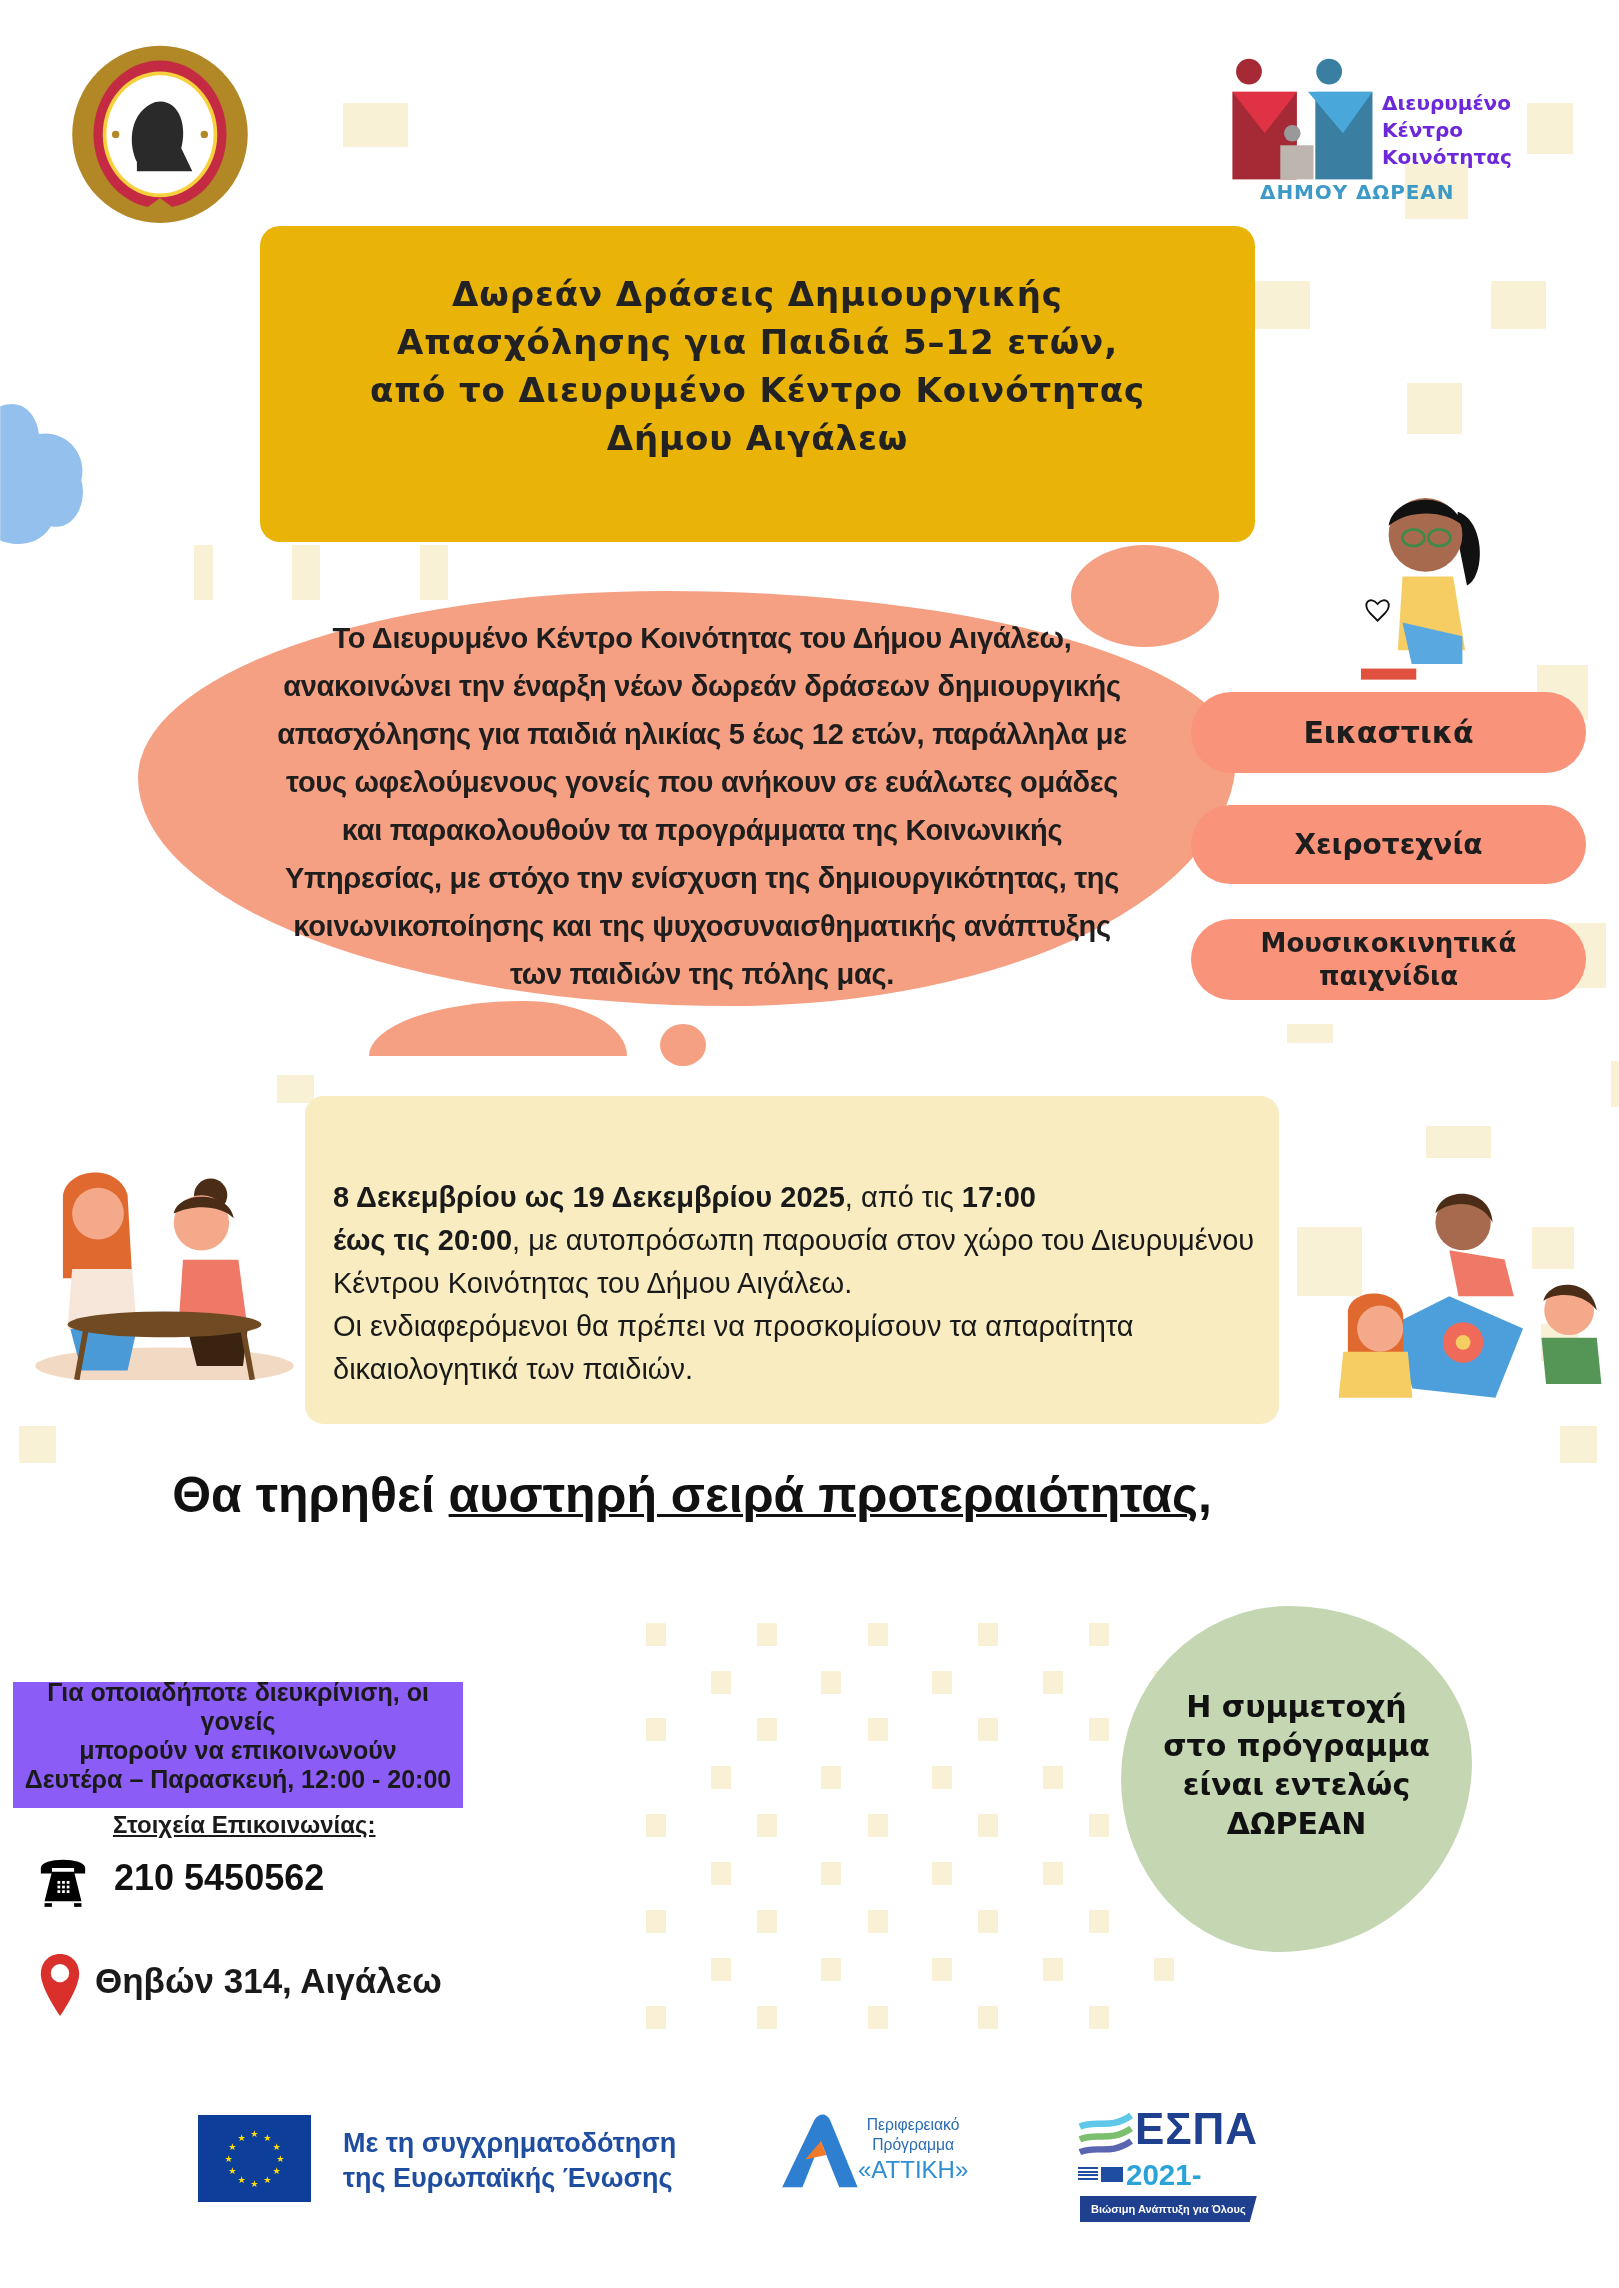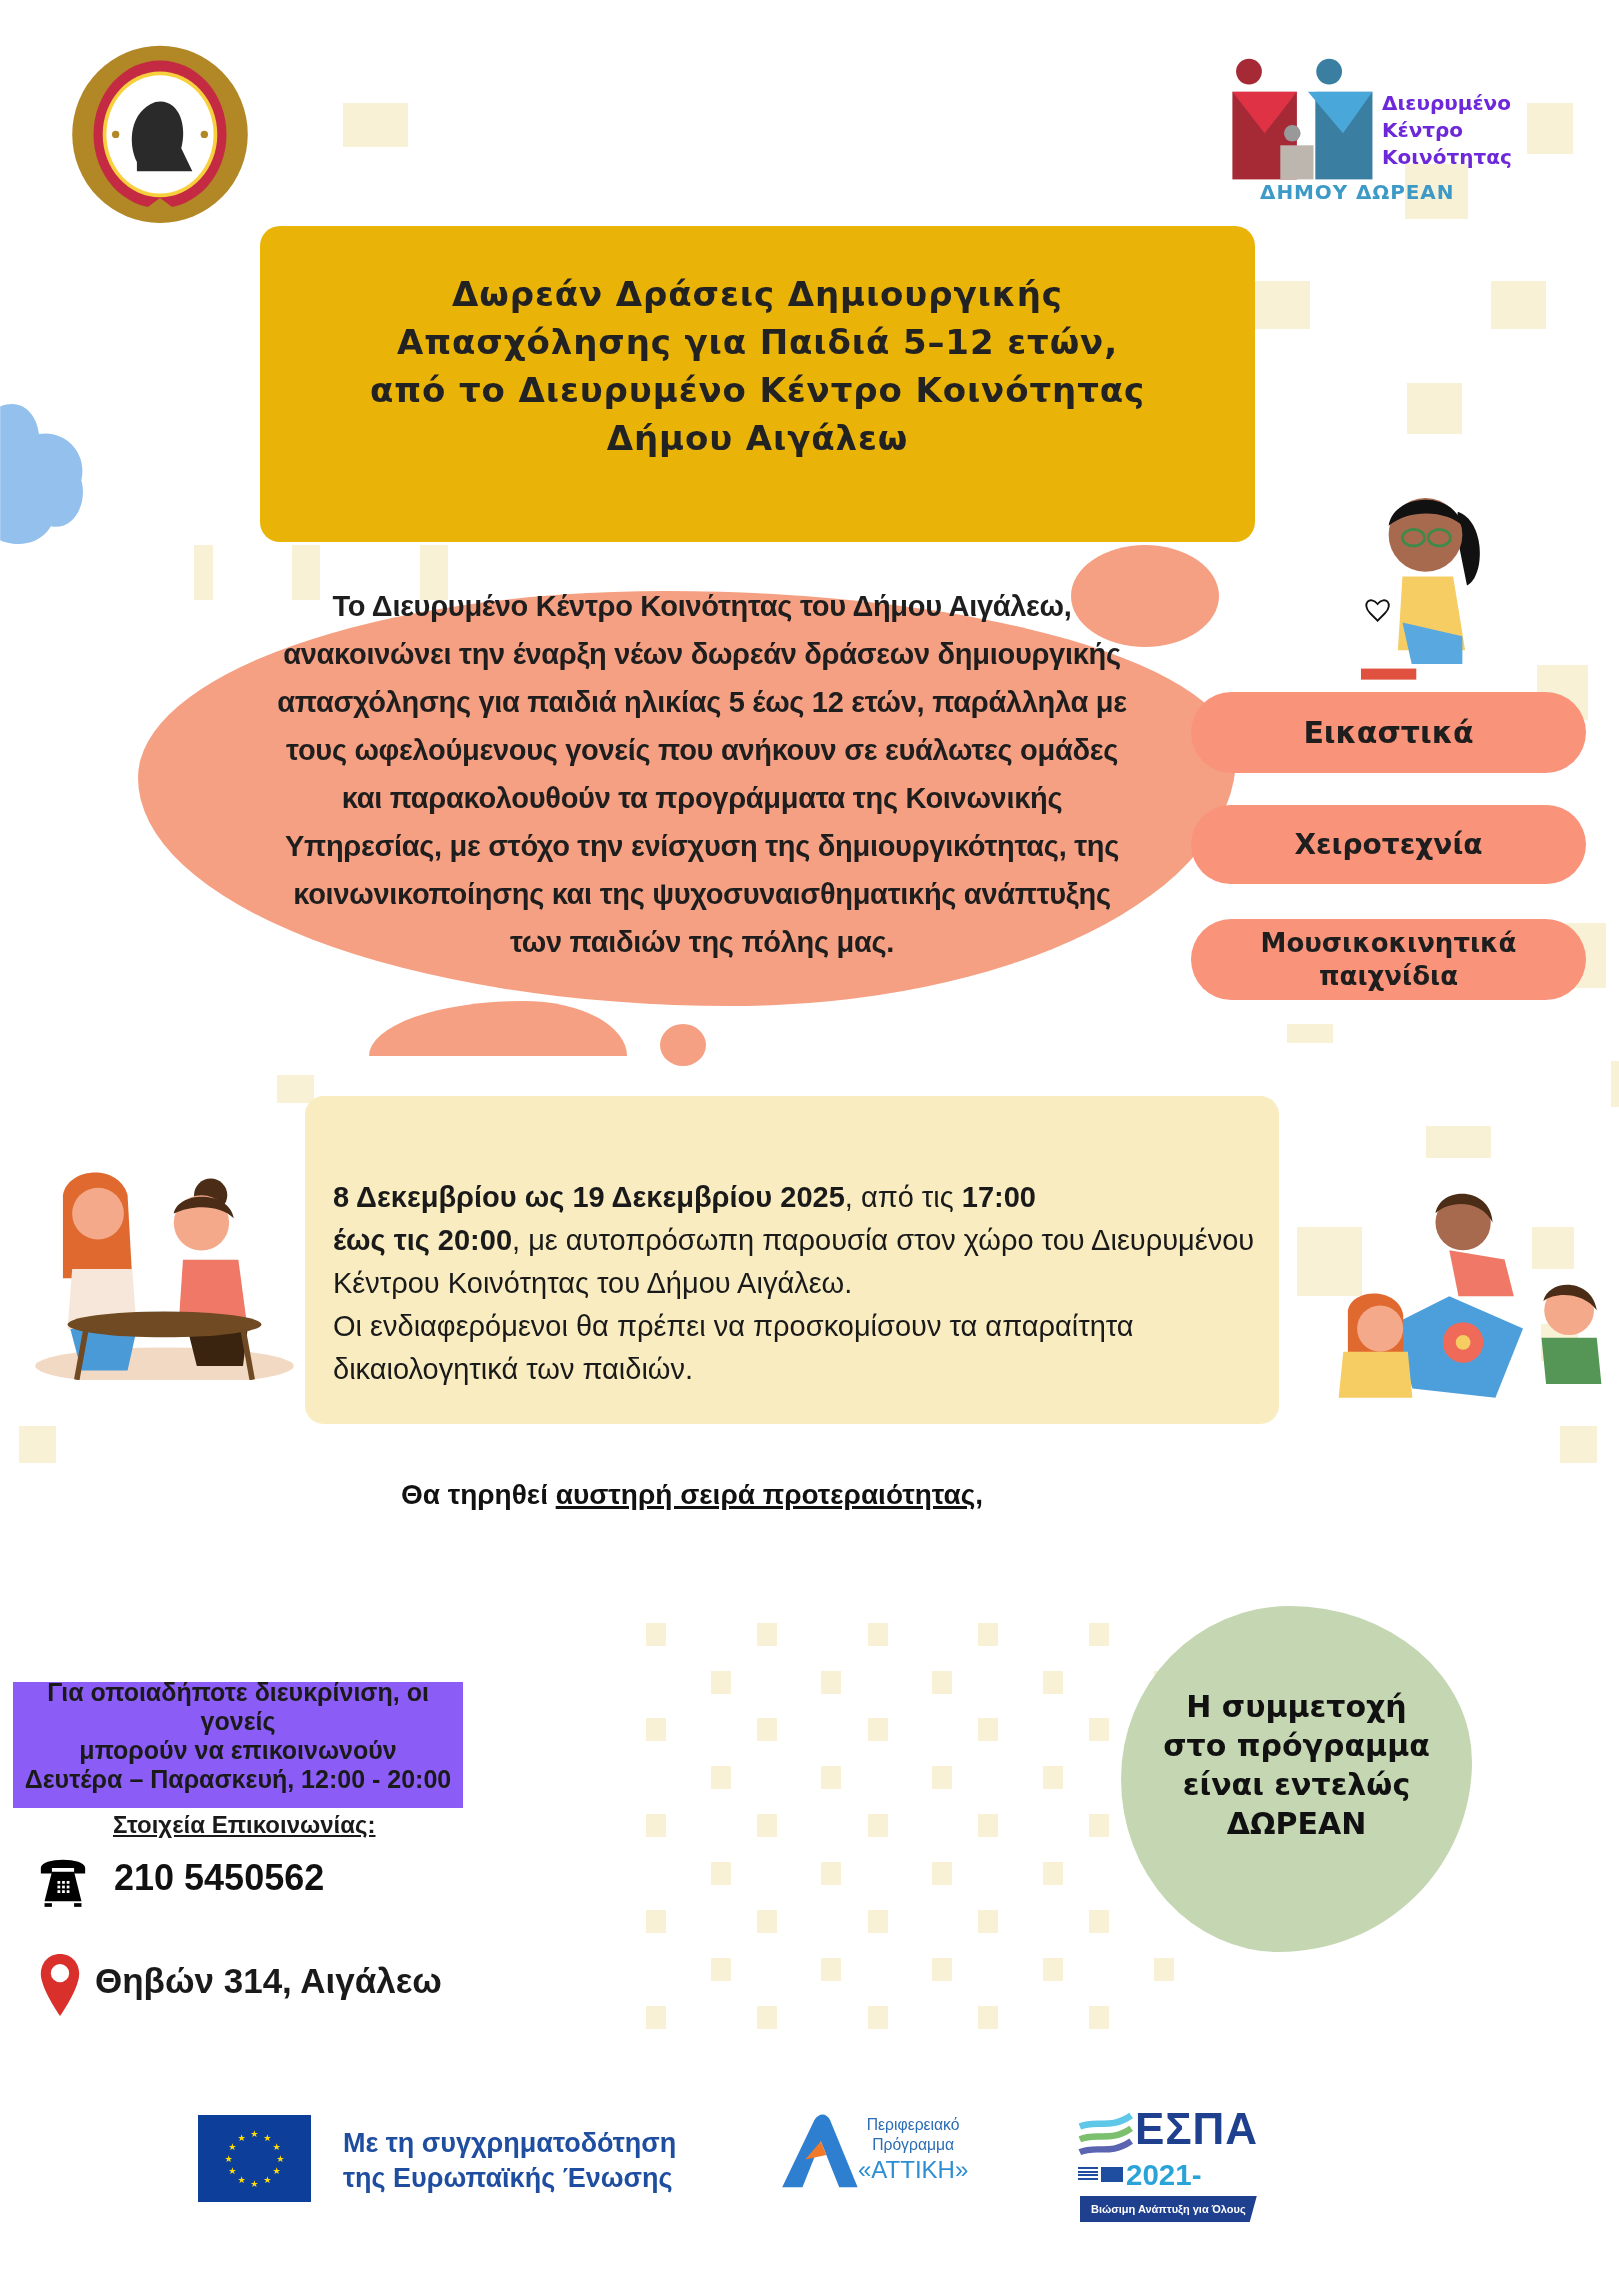--- a/index.html
+++ b/index.html
@@ -29,21 +29,21 @@
   }
   
   .blob-main {
     left: 138px; top: 591px; width: 1098px; height: 415px;
     background: #f5a082; border-radius: 48% 52% 46% 54% / 45% 40% 60% 55%;
   }
   .blob-top { left: 1071px; top: 545px; width: 148px; height: 102px; background: #f5a082; border-radius: 50%; }
   .blob-drop { left: 369px; top: 1001px; width: 258px; height: 55px; background: #f5a082; border-radius: 60% 40% 0 0 / 100% 100% 0 0; }
   .blob-drop2 { left: 660px; top: 1024px; width: 46px; height: 42px; background: #f5a082; border-radius: 50%; }
   .intro-text {
-    left: 185px; top: 582px; width: 1034px; text-align: center;
+    left: 185px; top: 614px; width: 1034px; text-align: center;
     font-family: "Liberation Sans", sans-serif; font-weight: bold; font-size: 29px;
     line-height: 48px; color: #1e1e1e; letter-spacing: -0.3px; white-space: pre-line;
   }
   
   .pill {
     position: absolute; left: 1191px; width: 395px; background: #f9937a;
     border-radius: 42px; display: flex; align-items: center; justify-content: center;
     text-align: center; font-family: "DejaVu Sans", sans-serif; font-weight: bold; color: #1e1e1e;
   }
   .pill-1 { top: 692px; height: 81px; font-size: 30px; }
@@ -55,21 +55,21 @@
     background: #f8ecc0; border-radius: 18.5px;
   }
   .reg-text {
     position: absolute; left: 28px; top: 37px; width: 932px;
     font-family: "Liberation Sans", sans-serif; font-size: 29px; line-height: 43px; color: #1a1a1a;
   }
   .reg-text b { font-weight: bold; }
   
   .priority {
     left: 166px; top: 1472px; width: 1052px; text-align: center;
-    font-family: "Liberation Sans", sans-serif; font-weight: bold; font-size: 28px; line-height: 46px; color: #111;
+    font-family: "Liberation Sans", sans-serif; font-weight: bold; font-size: 50px; line-height: 46px; color: #111;
   }
   .priority u { text-decoration: underline; text-decoration-thickness: 2.8px; }
   
   .contact-box {
     left: 13px; top: 1682px; width: 450px; height: 126px; background: #8b5cf6;
     text-align: center; display: flex; align-items: center; justify-content: center;
   }
   .contact-box p {
     margin: 0; font-family: "Liberation Sans", sans-serif; font-weight: bold; font-size: 25px; line-height: 29px; white-space: pre-line;
     padding-bottom: 18.5px;

